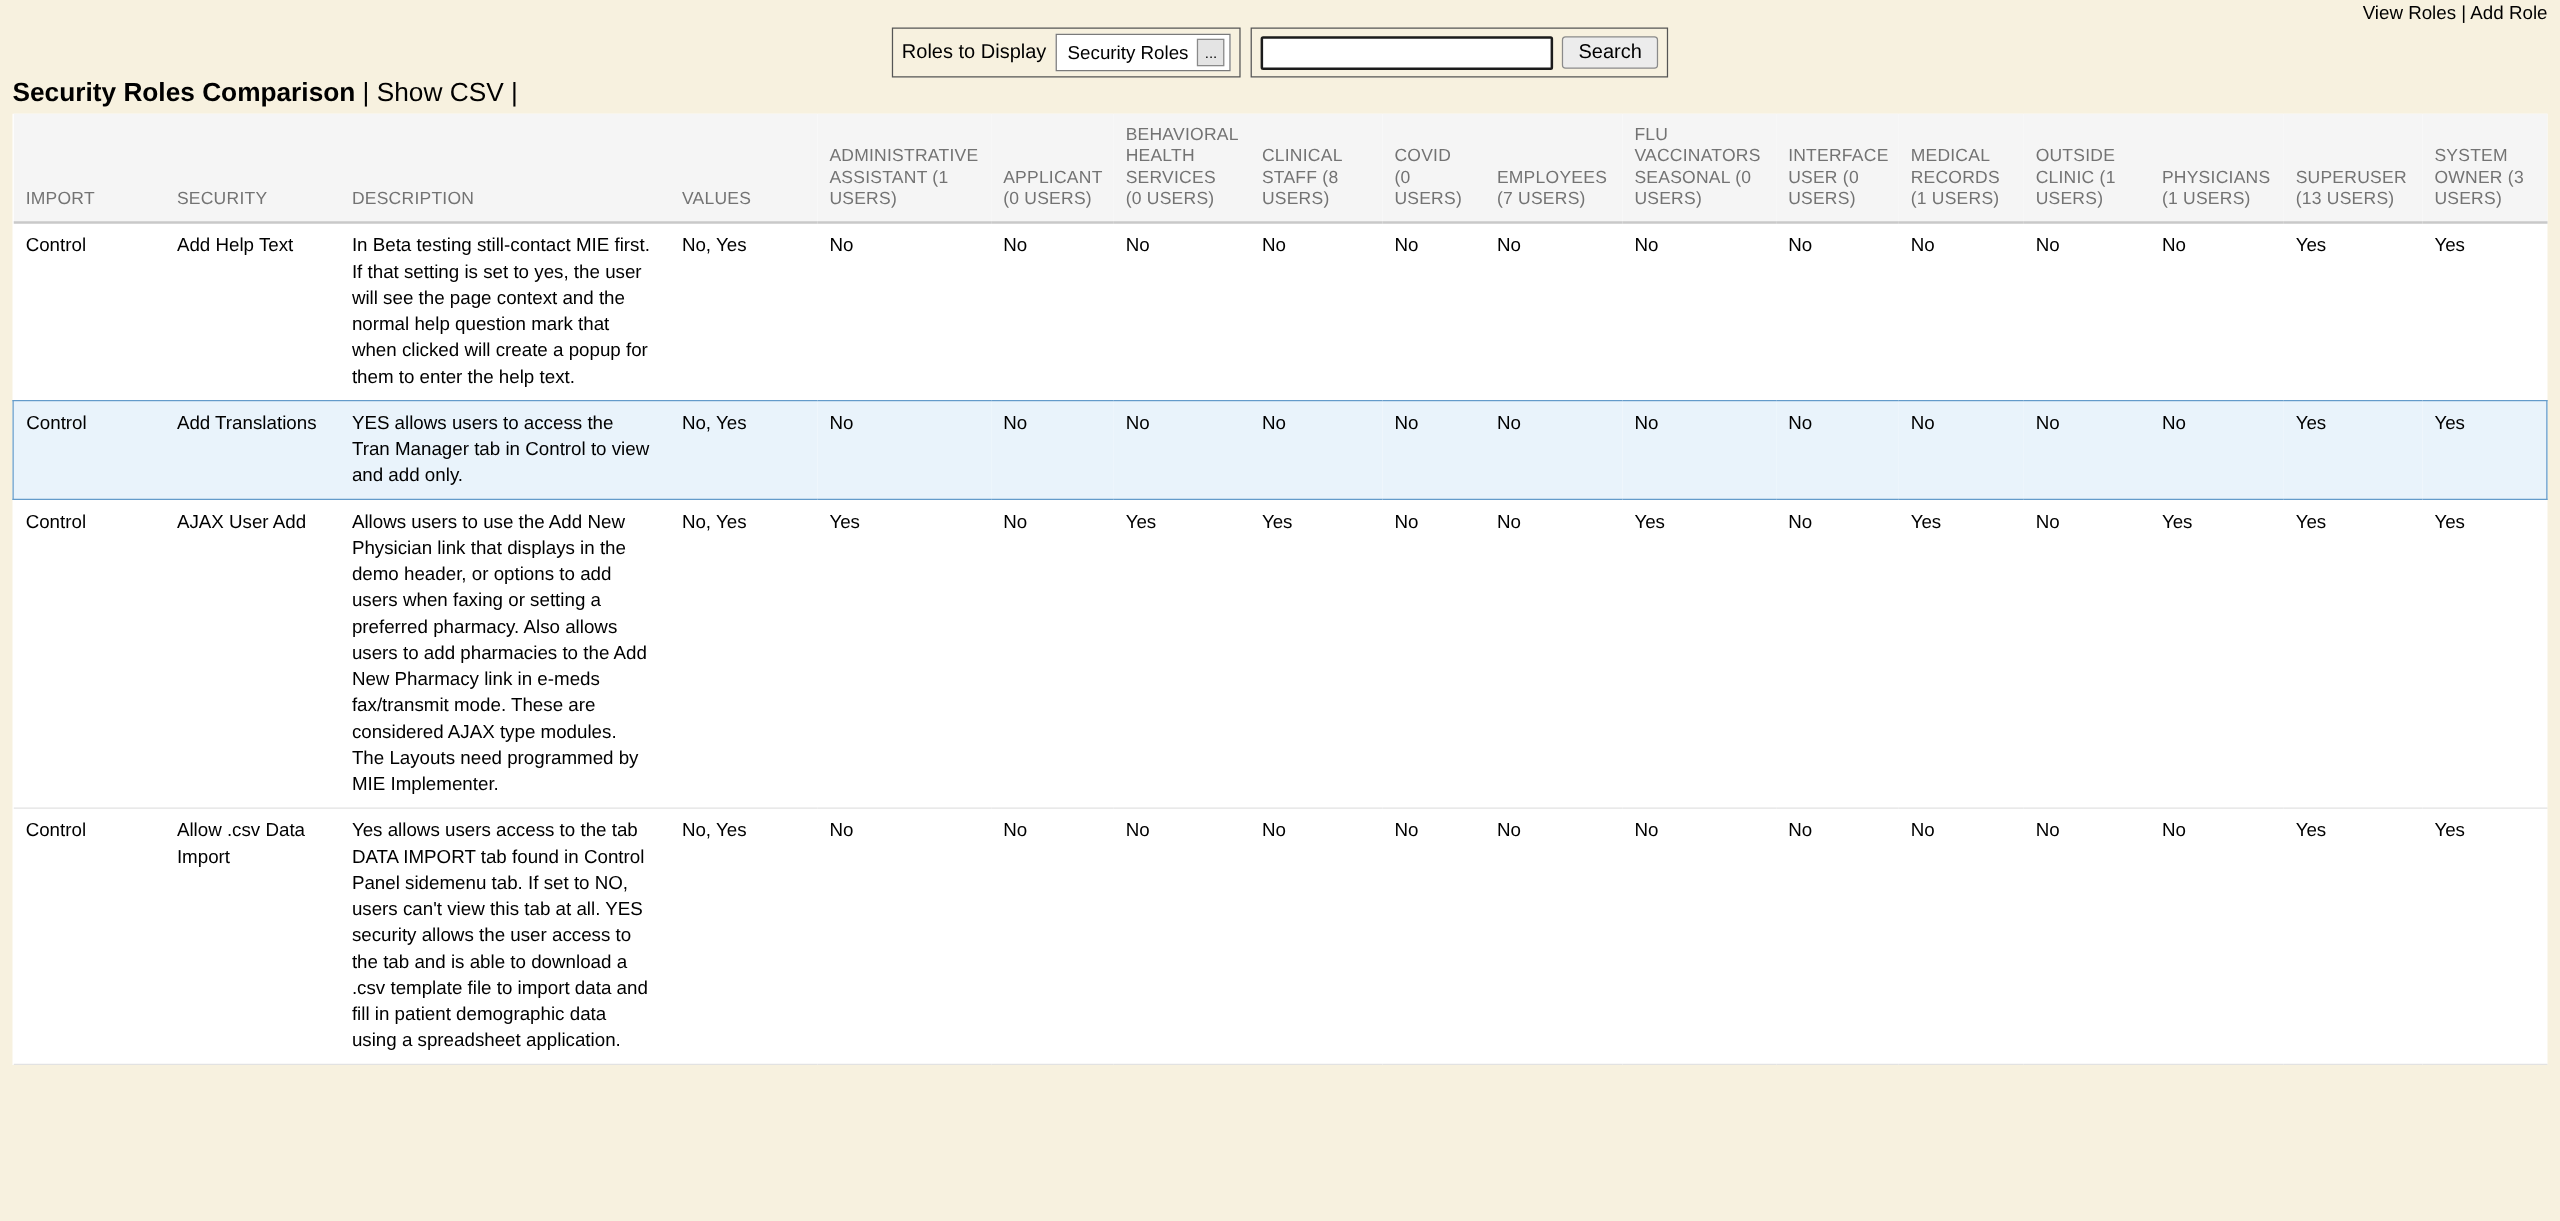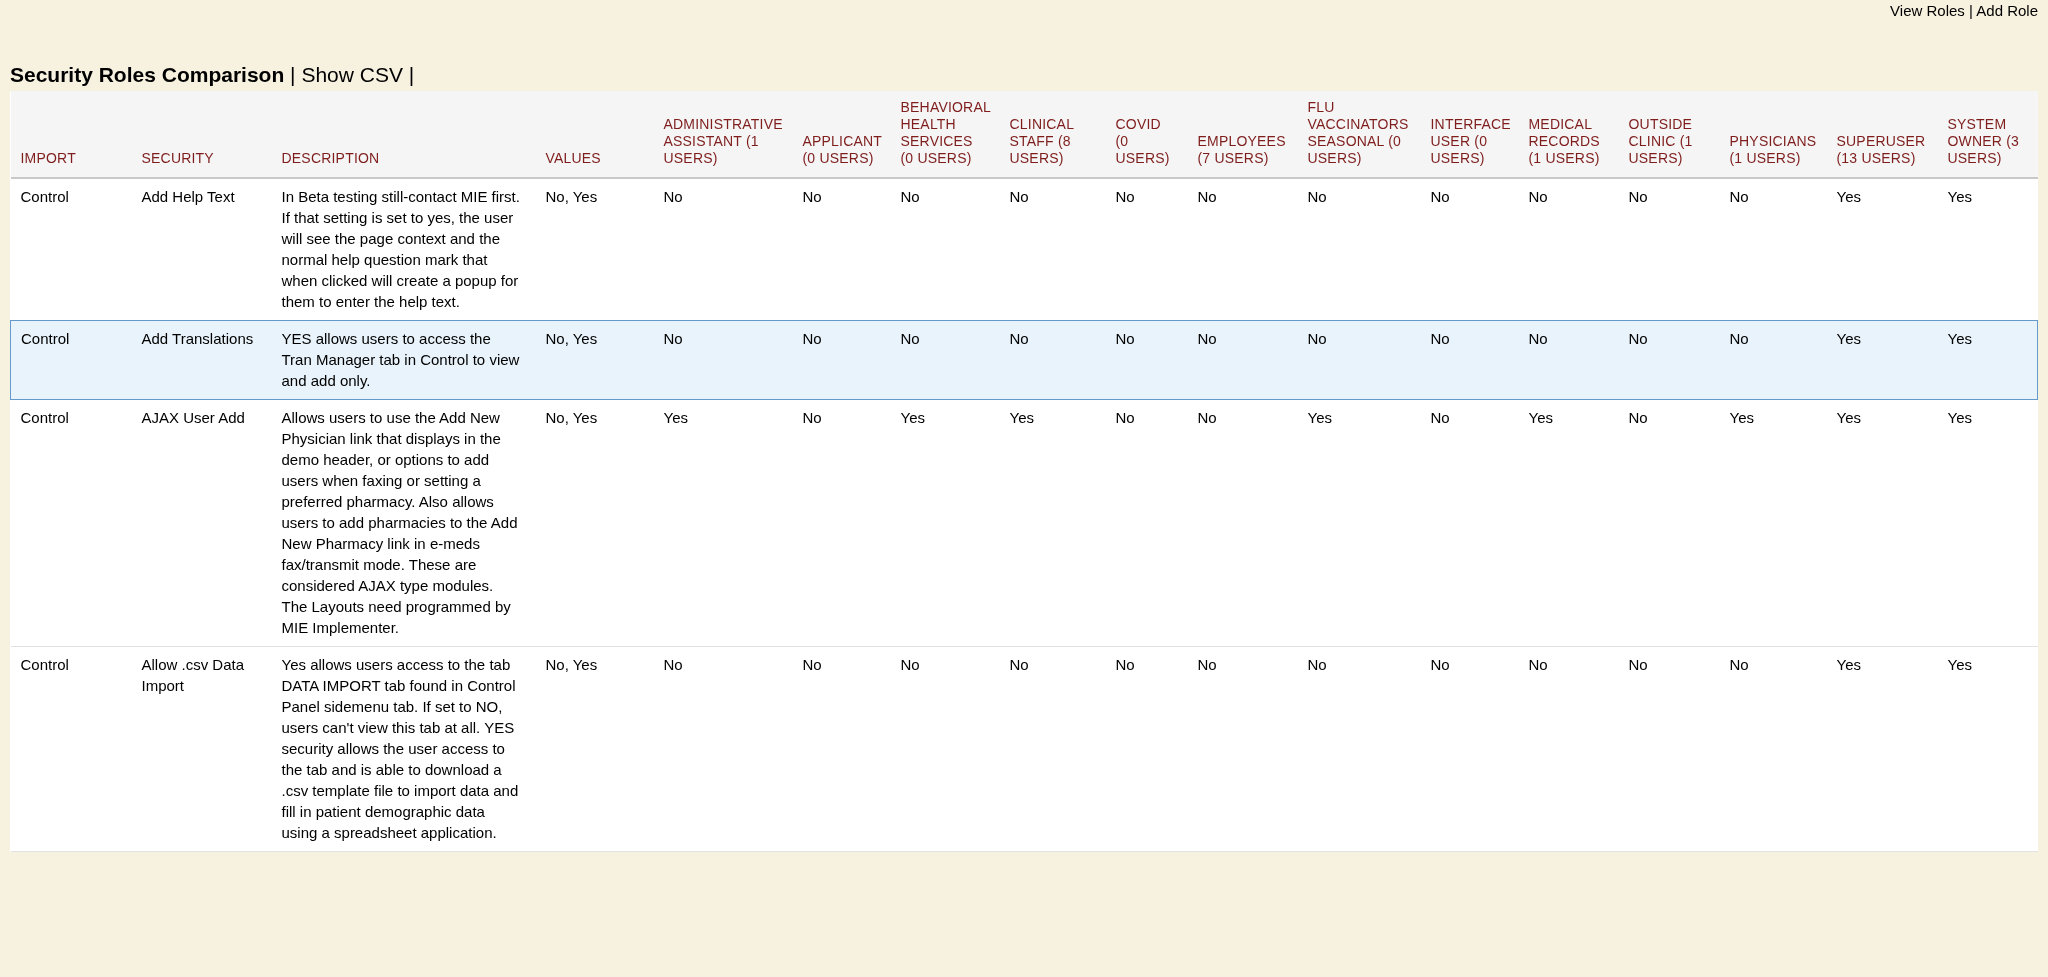--- a/index.html
+++ b/index.html
@@ -64,21 +64,21 @@
   }
   .heading .title { font-weight:bold; }
 
   
   .table-wrap { position:absolute; top:91px; left:10px; width:2027px; }
   table {
     border-collapse:collapse; table-layout:fixed;
     width:2027px; background:#fff; font-size:15px;
   }
   th {
-    background:#f5f5f5; color:#7f1d1d;
+    background:#f5f5f5; color:#737373;
     font-weight:400; font-size:14px; letter-spacing:0.2px;
     text-align:left; vertical-align:bottom;
     padding:8px 10px 10px 10px;
     border-bottom:2px solid #c9c9c9;
     line-height:17px;
   }
   td {
     vertical-align:top; text-align:left;
     padding:7px 14px 8px 10px;
     line-height:21px;
@@ -95,20 +95,31 @@
   tr.hl td:last-child  { border-right:1px solid #649bca; }
 </style>
 </head>
 <body>
 
 <div class="top-links">
   <a>View Roles</a><span class="sep"> | </span><a>Add Role</a>
 </div>
 
 <div class="toolbar">
+  <div class="tb-group">
+    <span>Roles to Display</span>
+    <span class="select-box">
+      <span>Security Roles</span>
+      <button class="dots-btn">...</button>
+    </span>
+  </div>
+  <div class="tb-group">
+    <input class="search-input" type="text" value="" style="">
+    <button class="search-btn">Search</button>
+  </div>
 </div>
 
 <div class="heading">
   <span class="title">Security Roles Comparison</span>
   <span>|</span>
   <a>Show CSV</a>
   <span>|</span>
 </div>
 
 <div class="table-wrap">

